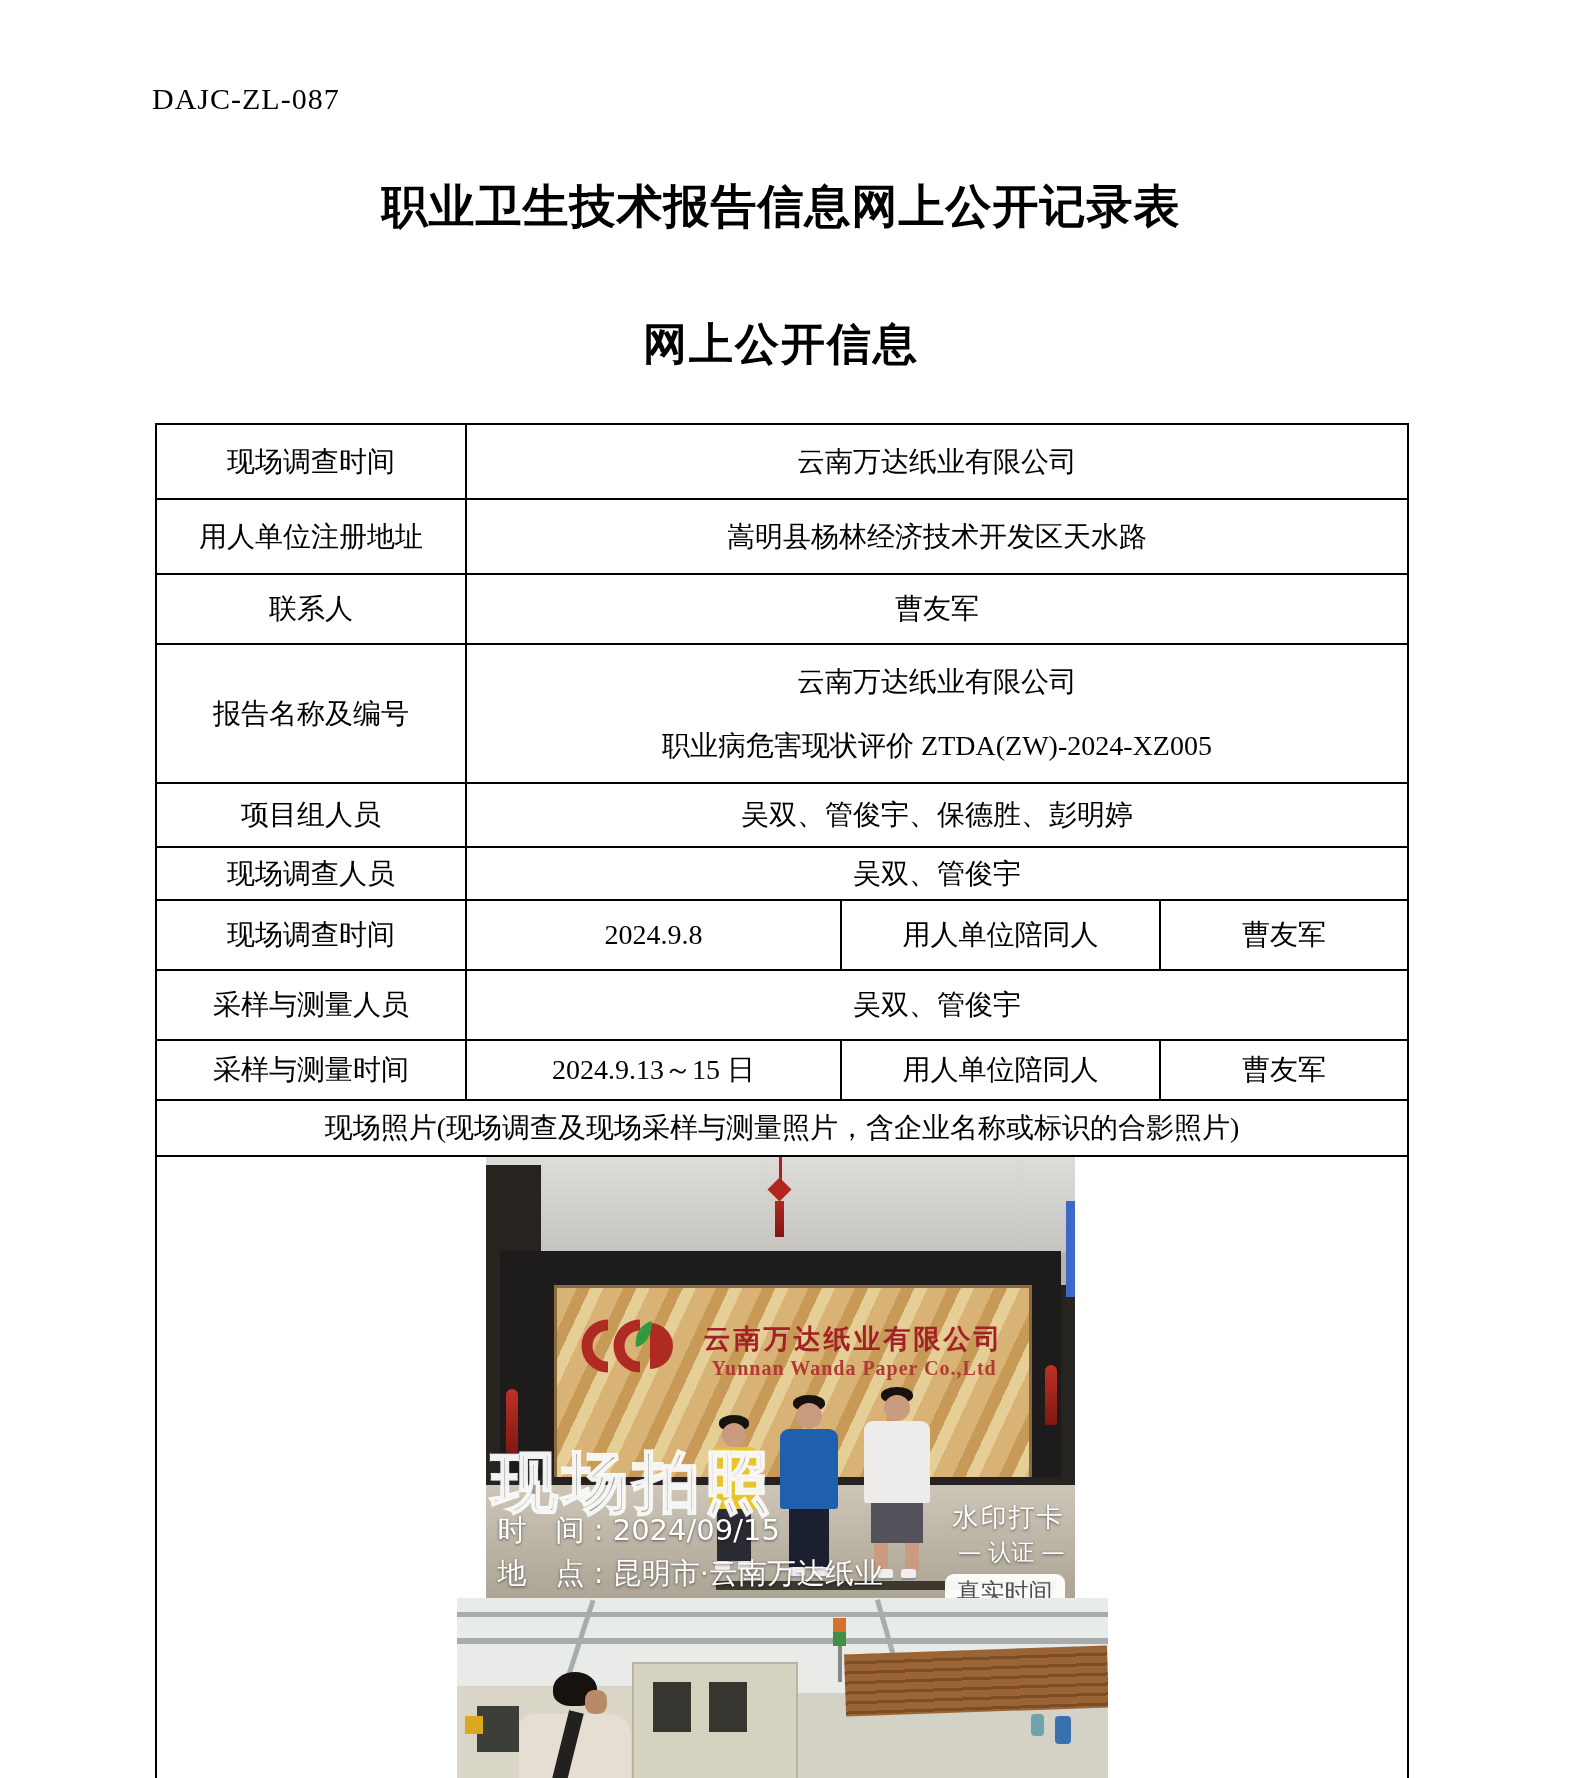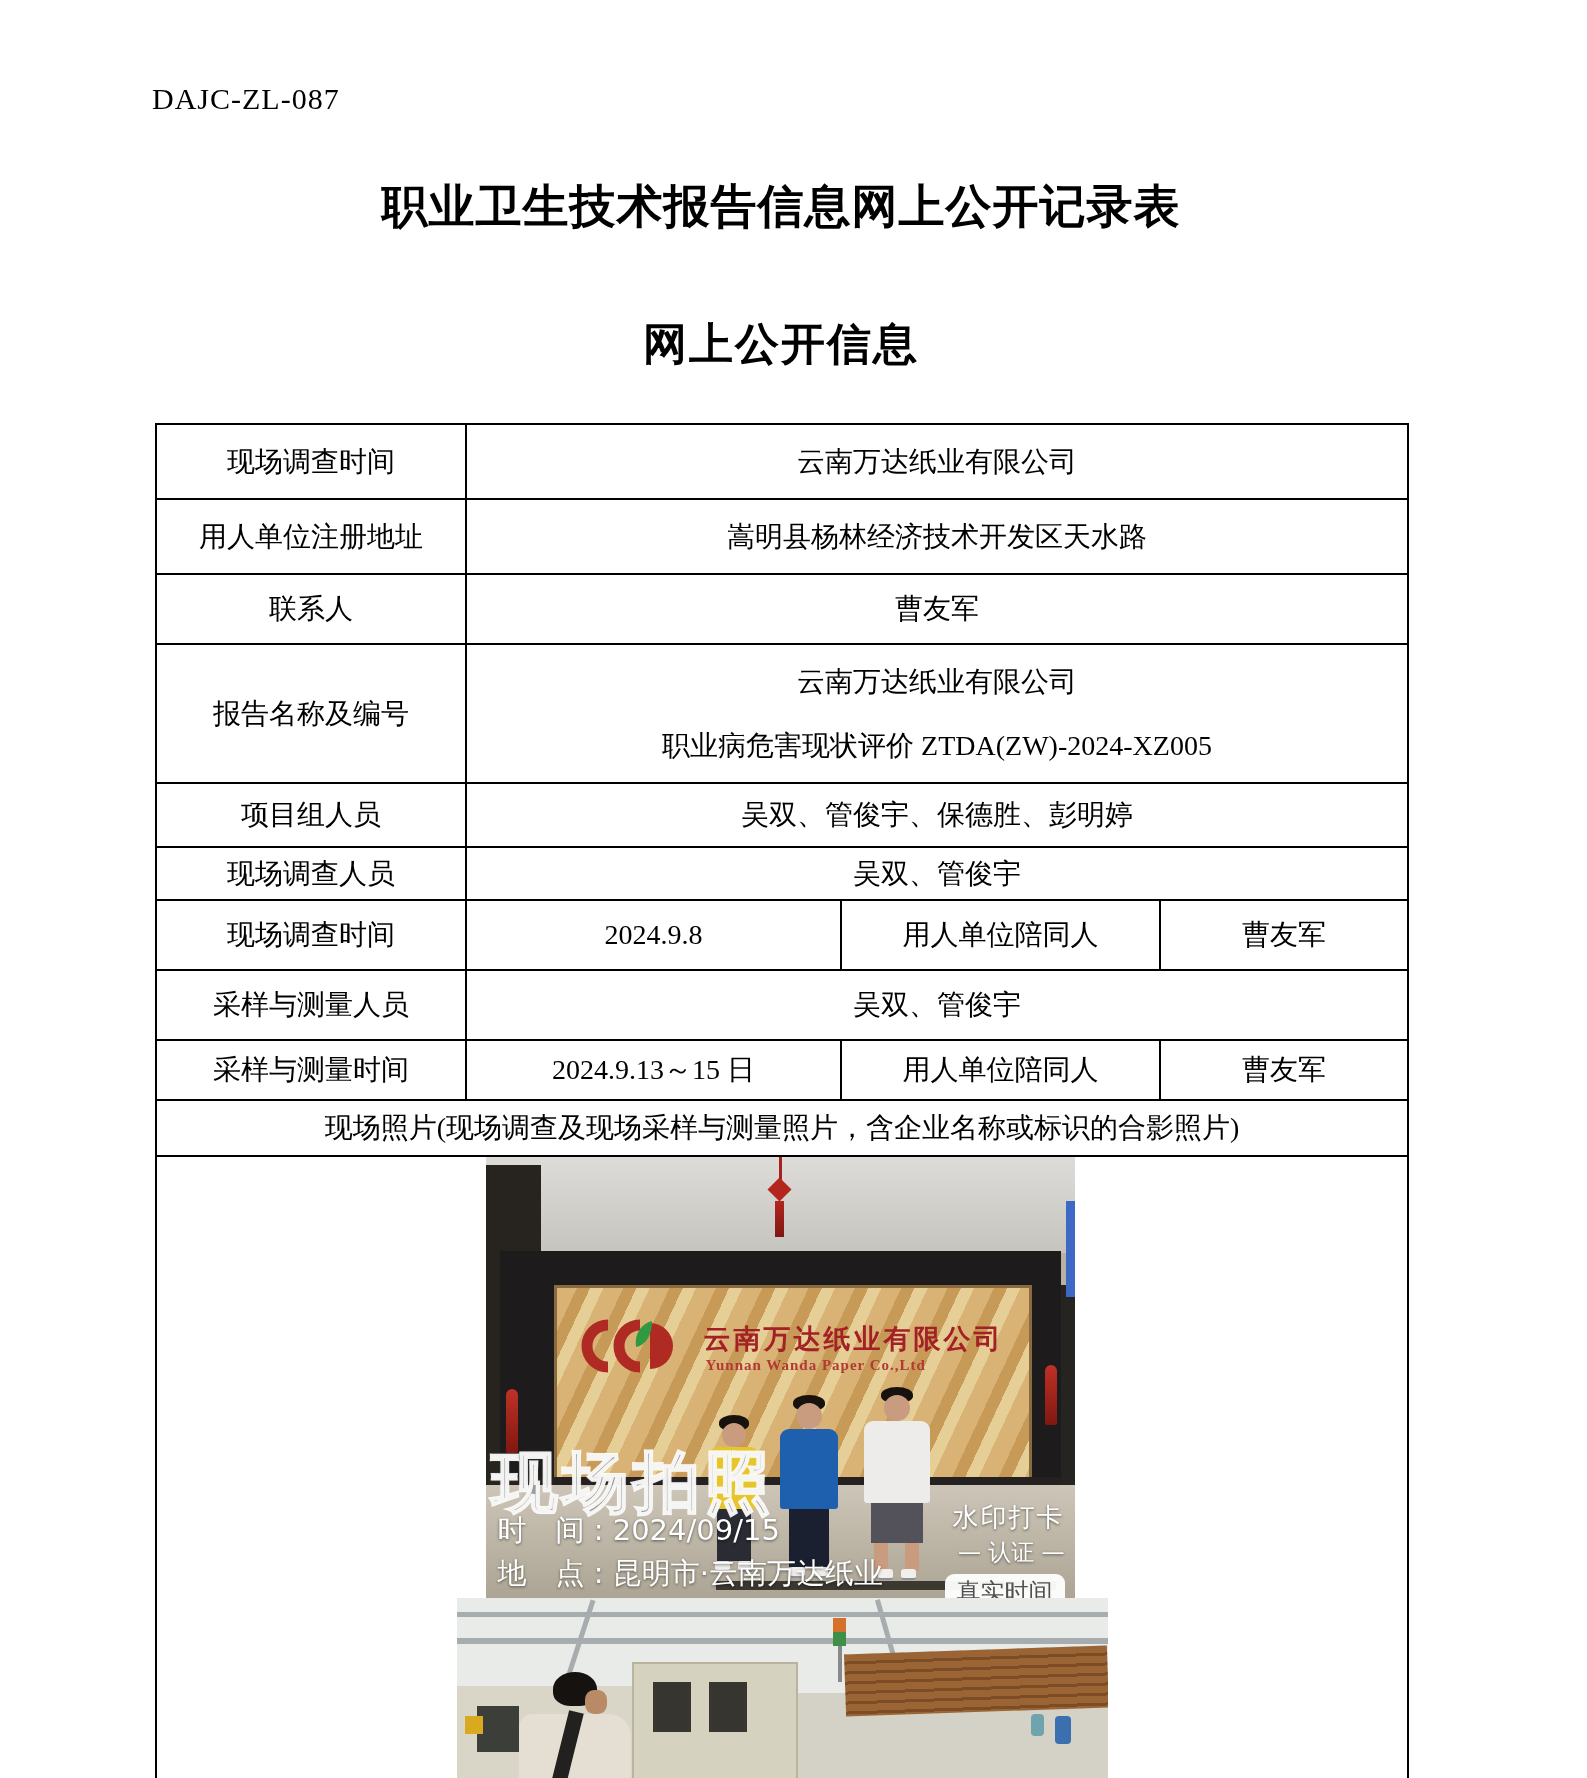--- a/index.html
+++ b/index.html
@@ -39,21 +39,21 @@
   .p1-knot-line{left:293px;top:0;width:3px;height:26px;background:#a3231d;}
   .p1-knot-diamond{left:285px;top:24px;width:17px;height:17px;background:#b3261e;transform:rotate(45deg);}
   .p1-knot-fringe{left:289px;top:44px;width:9px;height:36px;background:linear-gradient(#b3261e,#7e1712);}
   .p1-colL{left:0;top:8px;width:55px;height:336px;background:#27241f;}
   .p1-colR{right:0;top:128px;width:32px;height:206px;background:#262420;}
   .p1-blue{right:0;top:44px;width:9px;height:96px;background:#3e68c6;}
   .p1-panel{left:14px;top:94px;width:561px;height:232px;background:#1d1b1c;}
   .p1-marble{left:68px;top:128px;width:472px;height:198px;border:3px solid #8a6b3f;
              background:repeating-linear-gradient(115deg,#d9b275 0 18px,#c89a58 18px 30px,#e6cf96 30px 42px);}
   .p1-wall-cn{left:218px;top:164px;font-size:27px;font-weight:bold;color:#a32026;letter-spacing:3px;white-space:nowrap;}
-  .p1-wall-en{left:220px;top:200px;font-size:15px;font-weight:bold;color:#b23a35;letter-spacing:1px;white-space:nowrap;}
+  .p1-wall-en{left:226px;top:200px;font-size:20px;font-weight:bold;color:#b23a35;letter-spacing:1px;white-space:nowrap;}
   .p1-baseline{left:14px;top:320px;width:561px;height:8px;background:#242120;}
   .p1-floor{left:0;top:328px;width:589px;height:113px;background:linear-gradient(#cdc6b8,#aca595);}
   .p1-mat{left:230px;top:424px;width:340px;height:9px;background:#3a382f;}
   .tasselL{left:20px;top:232px;width:12px;height:64px;background:linear-gradient(#c03126,#801811);border-radius:6px 6px 2px 2px;}
   .tasselR{right:18px;top:208px;width:12px;height:60px;background:linear-gradient(#c03126,#801811);border-radius:6px 6px 2px 2px;}
   .person{position:absolute;}
   .person > div{position:absolute;left:50%;transform:translateX(-50%);}
   .hair{top:0;background:#17120e;border-radius:50% 50% 42% 42%;}
   .head{background:#c99c80;border-radius:50%;}
   .shoe2{display:flex;gap:8px;}

